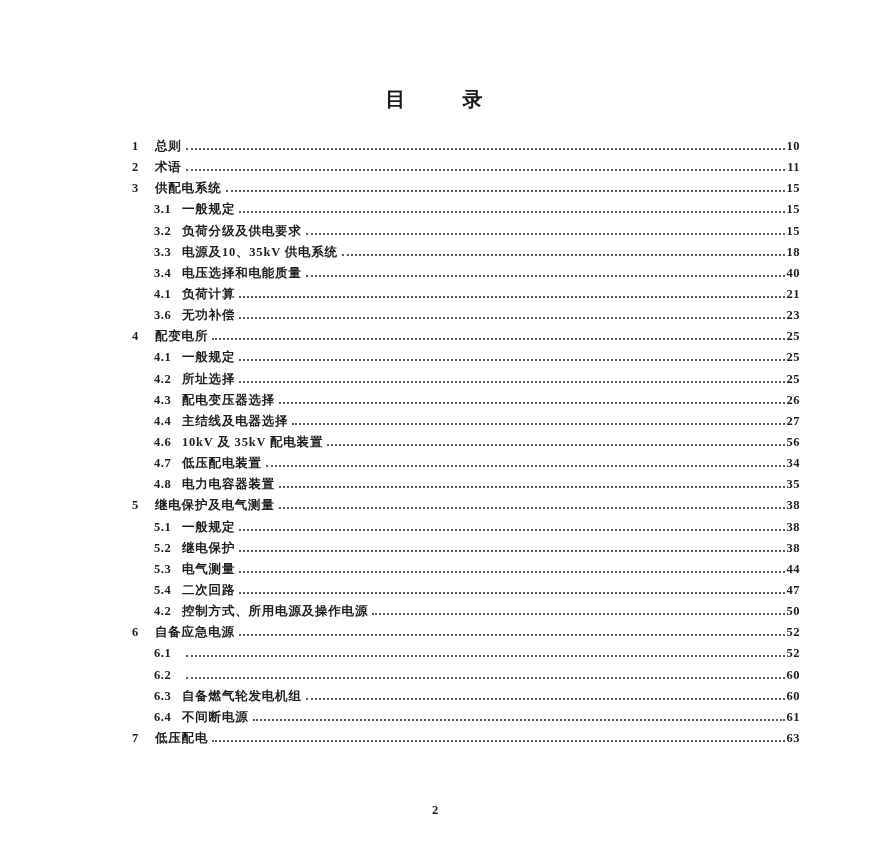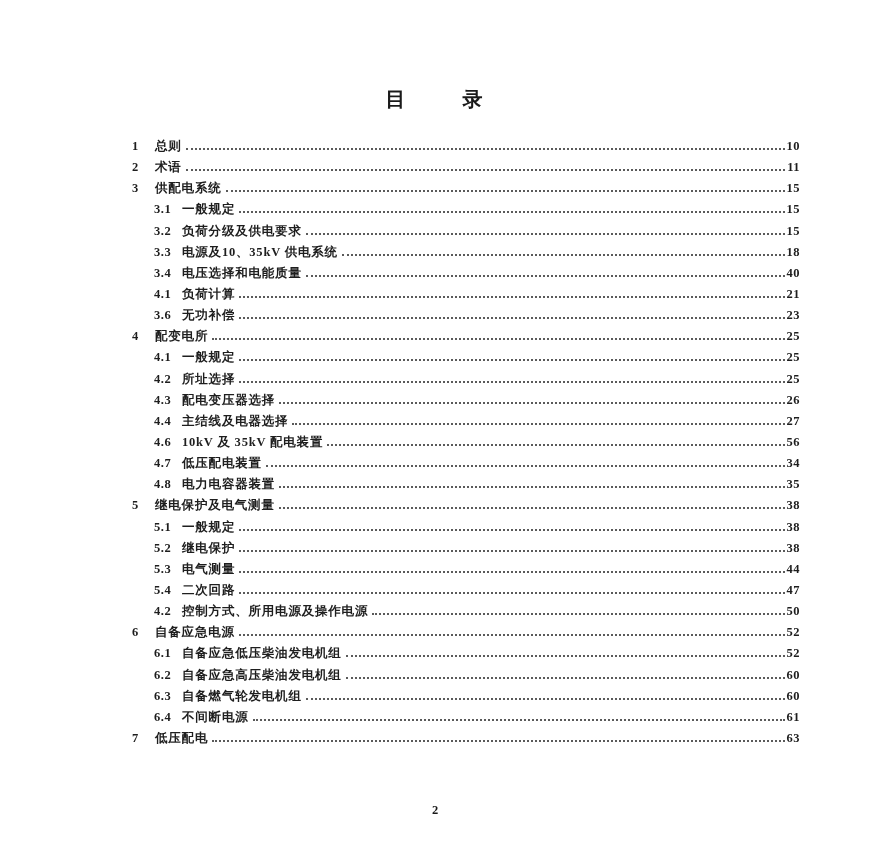--- a/index.html
+++ b/index.html
@@ -222,27 +222,25 @@
         <span class="pg">50</span>
       </div>
       <div class="row lvl1">
         <span class="num">6</span>
         <span class="label">自备应急电源</span>
         <span class="leader"></span>
         <span class="pg">52</span>
       </div>
       <div class="row lvl2">
         <span class="num">6.1</span>
-        <span class="label">自备应急低压柴油发电机组</span>
         <span class="leader"></span>
         <span class="pg">52</span>
       </div>
       <div class="row lvl2">
         <span class="num">6.2</span>
-        <span class="label">自备应急高压柴油发电机组</span>
         <span class="leader"></span>
         <span class="pg">60</span>
       </div>
       <div class="row lvl2">
         <span class="num">6.3</span>
         <span class="label">自备燃气轮发电机组</span>
         <span class="leader"></span>
         <span class="pg">60</span>
       </div>
       <div class="row lvl2">

